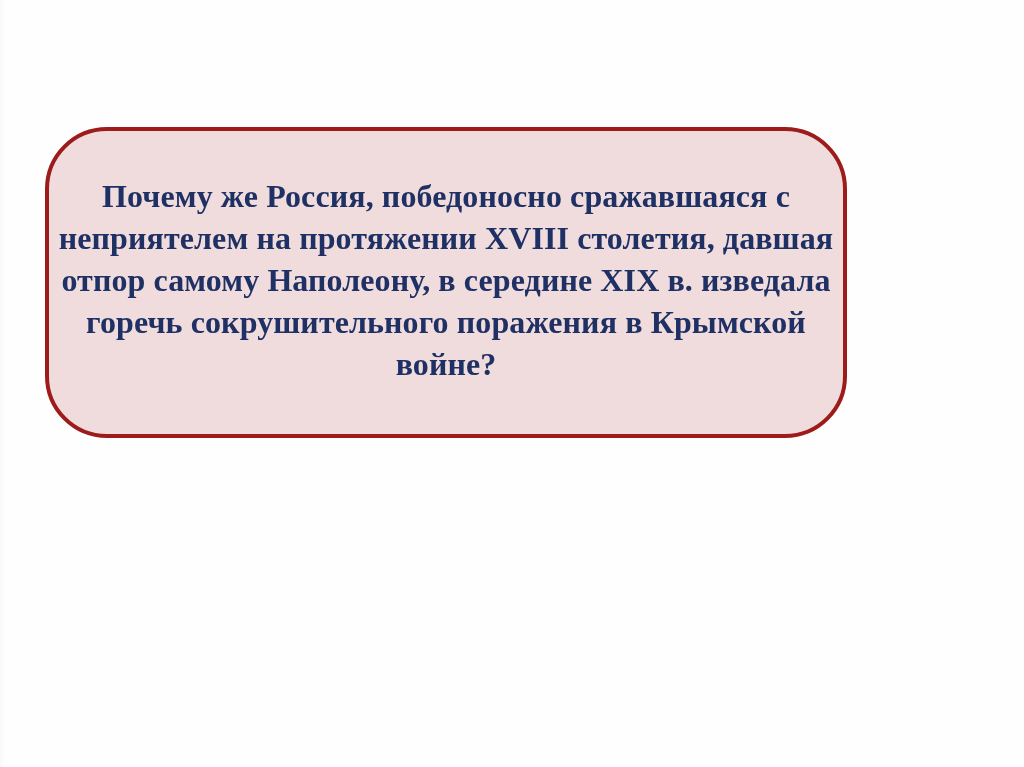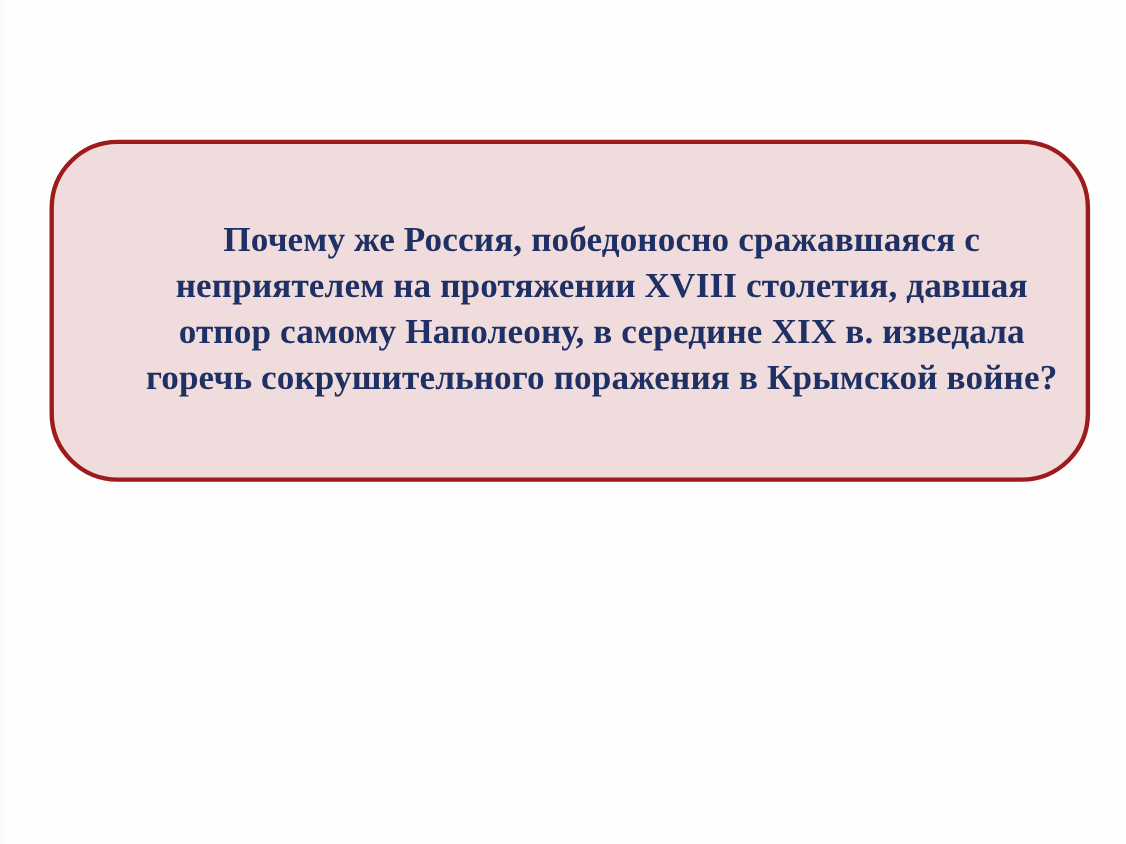--- a/index.html
+++ b/index.html
@@ -34,29 +34,29 @@
     width: 3px;
     height: 767px;
     background: #fafafa;
     pointer-events: none;
   }
 
   #callout-box {
     position: absolute;
     left: 45px;
     top: 127px;
-    width: 946px;
+    width: 802px;
     height: 311px;
     box-sizing: border-box;
     border: 4px solid #9e1b1b;
     border-radius: 62px;
     background: #f0dcdc;
     display: flex;
     align-items: center;
-    justify-content: flex-end;
+    justify-content: flex-start;
   }
 
   #question-text {
     width: 880px;
     margin: 0;
     padding: 0 0 6px 0;
     text-align: center;
     color: #1f3164;
     font-family: "Liberation Serif", "DejaVu Serif", serif;
     font-weight: bold;

